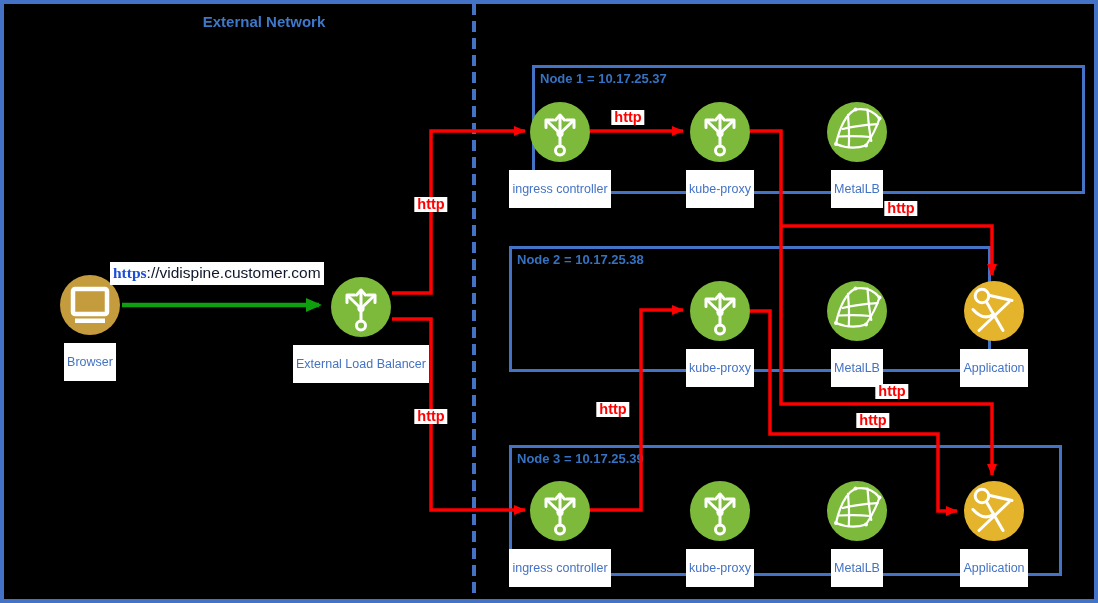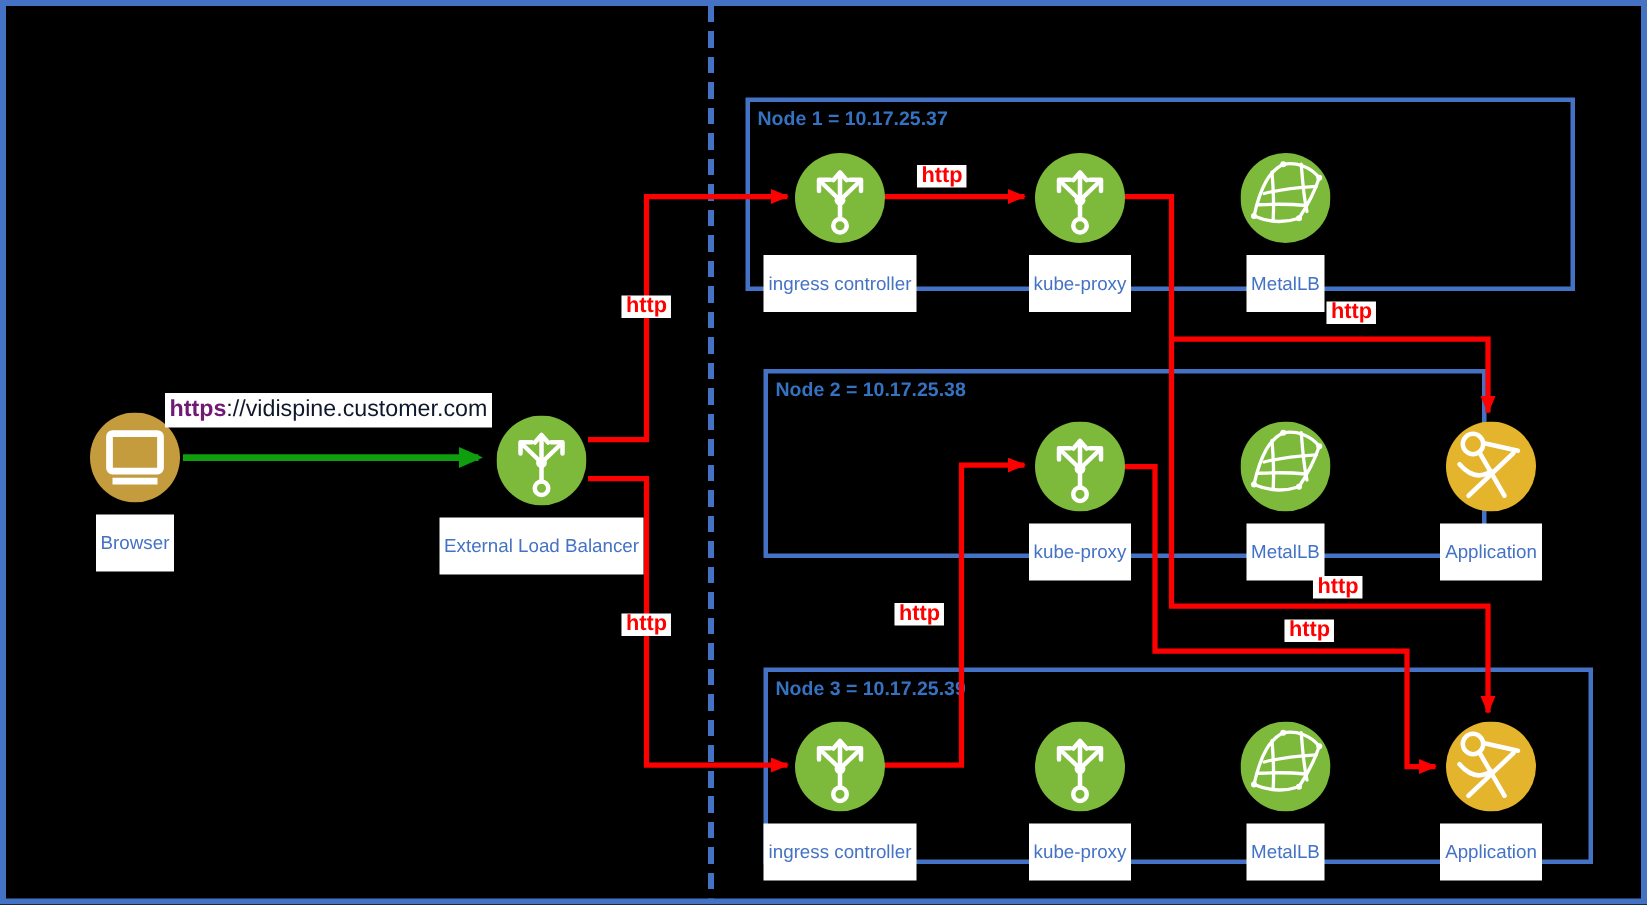--- a/index.html
+++ b/index.html
@@ -9,40 +9,40 @@
     font-family:"Liberation Sans",sans-serif;
   }
   .sec-title{position:absolute;font-size:15px;font-weight:bold;color:#3E78C8;text-align:center;}
   #title-external{left:40px;top:9px;width:440px;}
   #title-cluster{left:460px;top:9px;width:614px;}
   .divider{
     position:absolute;left:468px;top:0;width:4px;height:603px;
     background:repeating-linear-gradient(to bottom,#4472C4 0 11px,transparent 11px 17px);
   }
   .nodebox{position:absolute;box-sizing:border-box;border:3px solid #4472C4;background:transparent;}
-  #node1{left:493px;top:61px;width:553px;height:129px;}
+  #node1{left:528px;top:61px;width:553px;height:129px;}
   #node2{left:505px;top:242px;width:482px;height:126px;}
   #node3{left:505px;top:441px;width:553px;height:131px;}
   .node-title{position:absolute;left:5px;top:3px;font-size:13px;font-weight:bold;color:#3672C2;white-space:nowrap;}
   #wires{position:absolute;left:0;top:0;z-index:3;}
   .comp{position:absolute;width:60px;display:flex;flex-direction:column;align-items:center;z-index:4;}
   .comp .lbl{
     margin-top:8px;font-size:12.5px;line-height:1.15;color:#4472C4;
     background:#fff;padding:12px 3px;white-space:nowrap;z-index:6;
   }
   .httplbl{
     position:absolute;transform:translateX(-50%);z-index:6;
     font-size:14.5px;font-weight:bold;color:#FF0000;background:#fff;
     padding:0 3px;line-height:1.05;white-space:nowrap;
   }
   .urllbl{
     position:absolute;left:106px;top:258px;z-index:6;background:#fff;
     font-size:15.5px;padding:1px 3px;line-height:1.35;white-space:nowrap;
   }
-  .urllbl .scheme{color:#701a75;font-weight:bold;}
+  .urllbl .scheme{color:#1d4ed8;font-weight:bold;font-family:Liberation Serif, serif;}
   .urllbl .rest{color:#0f172a;}
   .glyph{stroke:#fff;fill:none;stroke-linecap:round;stroke-linejoin:round;}
   #defs-svg{position:absolute;width:0;height:0;}
 </style>
 </head>
 <body>
 
 <svg id="defs-svg" aria-hidden="true">
   <defs>
     <symbol id="sym-lb" viewBox="0 0 60 60">
@@ -87,20 +87,21 @@
       <g class="glyph">
         <rect x="13" y="14" width="34" height="25" rx="2" stroke-width="4.5"></rect>
         <rect x="15" y="43.5" width="30" height="4.5" fill="#fff" stroke="none"></rect>
       </g>
     </symbol>
   </defs>
 </svg>
 
 <div id="canvas">
 
+  <div class="sec-title" id="title-external">External Network</div>
 
   <div class="divider"></div>
 
   <div class="nodebox" id="node1">
     <div class="node-title">Node 1 = 10.17.25.37</div>
   </div>
   <div class="nodebox" id="node2">
     <div class="node-title">Node 2 = 10.17.25.38</div>
   </div>
   <div class="nodebox" id="node3">

